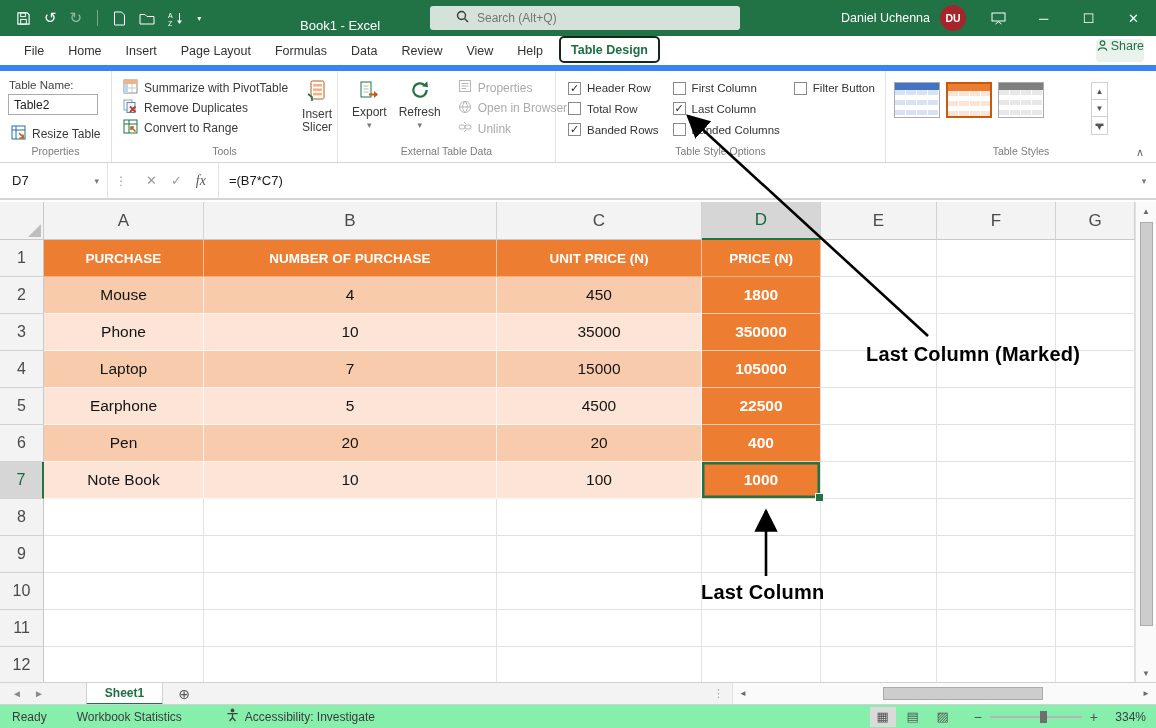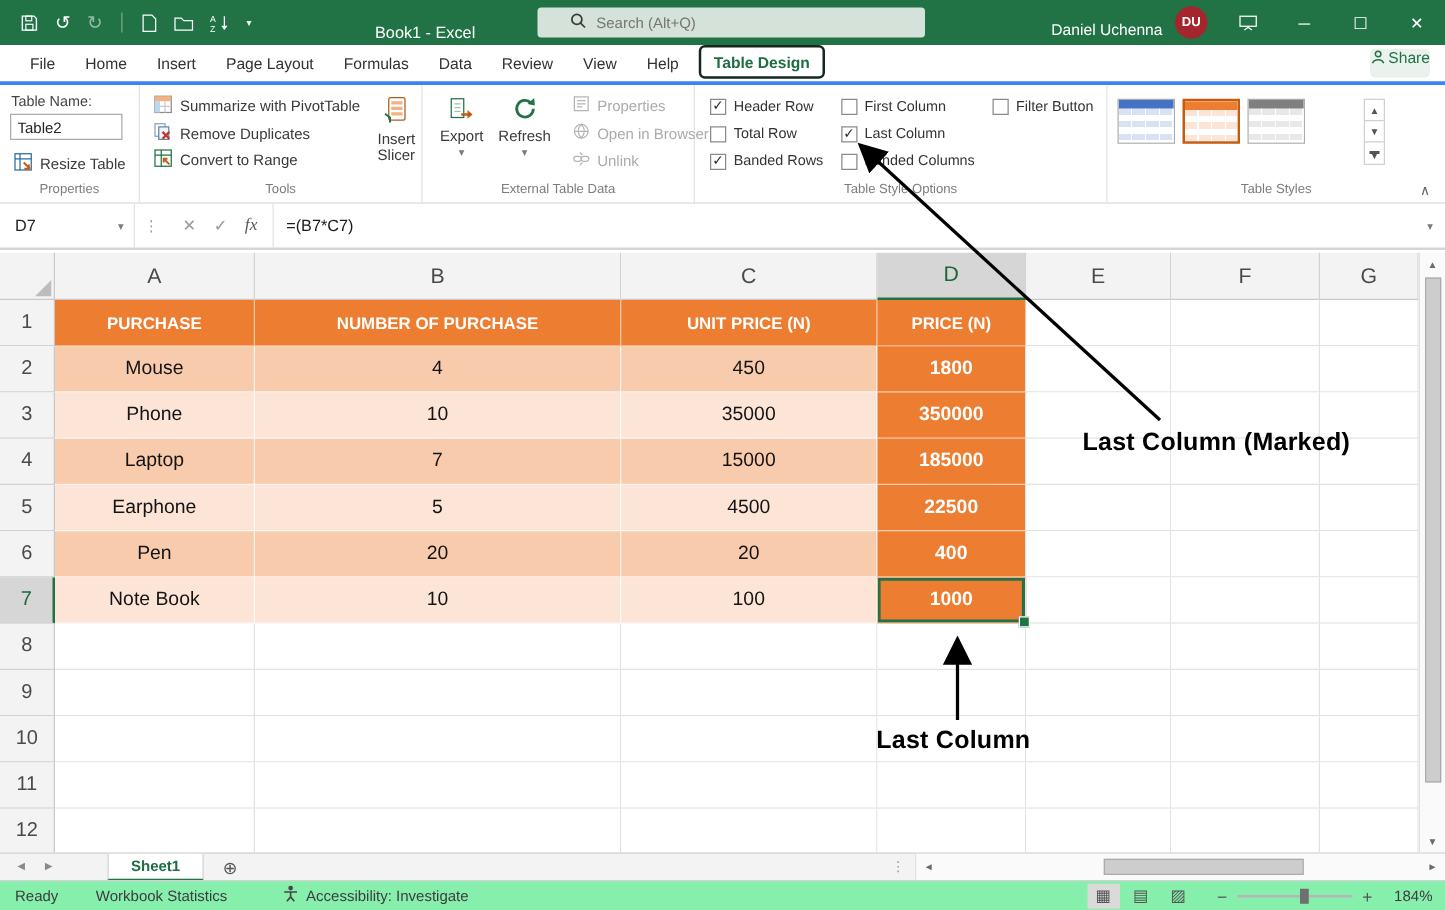--- a/index.html
+++ b/index.html
@@ -8,34 +8,34 @@
 
   
   .titlebar{position:absolute;top:0;left:0;right:0;height:36px;background:#217346;color:#fff;display:flex;align-items:center}
   .tb-left{display:flex;align-items:center;gap:13px;padding-left:16px}
   .tb-left .dim{opacity:.5}
   .tb-sep{width:1px;height:16px;background:rgba(255,255,255,.4);margin:0 2px}
   .tb-title{position:absolute;left:300px;top:0;height:50px;display:flex;align-items:center;font-size:13px;white-space:nowrap}
   .tb-search{position:absolute;left:430px;top:6px;width:310px;height:24px;background:#d5e2da;border-radius:3px;display:flex;align-items:center;gap:8px;padding-left:26px}
   .tb-search input{border:none;outline:none;background:transparent;font-family:"Liberation Sans",sans-serif;font-size:12px;color:#2d2d2d;width:220px}
   .tb-right{position:absolute;right:0;top:0;height:36px;display:flex;align-items:center;gap:0}
-  .tb-user{display:flex;align-items:flex-end;gap:10px;margin-right:10px}
+  .tb-user{display:flex;align-items:center;gap:10px;margin-right:10px}
   .tb-user-name{font-size:12.5px}
   .avatar{width:26px;height:26px;border-radius:50%;background:#A4262C;display:flex;align-items:center;justify-content:center;font-size:10.5px;font-weight:bold;color:#fff}
   .win-btn{width:45px;height:36px;display:flex;align-items:center;justify-content:center;font-size:13px;color:#fff}
   .tb-icon{display:flex;align-items:center;justify-content:center}
 
   
   .tabsbar{position:absolute;top:36px;left:0;right:0;height:29px;background:#fff;display:flex;align-items:center;padding-left:12px}
   .tab{padding:0 12px;font-size:12.5px;color:#323232;height:29px;display:flex;align-items:center;white-space:nowrap}
   .tab.active{color:#1E6E42;font-weight:bold;border:2.5px solid #14281d;border-radius:5px;height:27px;margin:0 4px;padding:0 10px}
   .share-btn{position:absolute;right:12px;top:3px;height:23px;display:flex;gap:2px;background:#e9f2ec;border-radius:4px;padding:0 0;color:#217346;font-size:12.5px}
 
   
-  .ribbon{position:absolute;top:65px;left:0;right:0;height:98px;background:#fff;border-top:3px solid #3b82f6;border-bottom:1px solid #d5d5d5;display:flex}
+  .ribbon{position:absolute;top:65px;left:0;right:0;height:98px;background:#fff;border-top:6px solid #3b82f6;border-bottom:1px solid #d5d5d5;display:flex}
   .rgroup{display:flex;flex-direction:column;border-right:1px solid #e3e3e3}
   .rgroup-content{flex:1;display:flex;padding:5px 8px 0}
   .rgroup-label{height:18px;text-align:center;font-size:10.5px;color:#7c7c7c;line-height:15px}
   .g-props{width:112px}
   .g-tools{width:226px}
   .g-ext{width:218px}
   .g-opts{width:330px}
   .g-styles{flex:1}
   .stackcol{display:flex;flex-direction:column;justify-content:space-between;padding:2px 0 6px}
   .sbtn{display:flex;align-items:center;gap:6px;font-size:12px;color:#3a3a3a;white-space:nowrap;padding:1px 3px}
@@ -458,21 +458,21 @@
           <div class="cell tbl-last" style="width: 119px; min-width: 119px;">350000</div>
           <div class="cell" style="width: 116px; min-width: 116px;"></div>
           <div class="cell" style="width: 119px; min-width: 119px;"></div>
           <div class="cell" style="width: 79px; min-width: 79px;"></div>
         </div>
         <div class="grid-row">
           <div class="row-header">4</div>
           <div class="cell band-a" style="width: 160px; min-width: 160px;">Laptop</div>
           <div class="cell band-a" style="width: 293px; min-width: 293px;">7</div>
           <div class="cell band-a" style="width: 205px; min-width: 205px;">15000</div>
-          <div class="cell tbl-last" style="width: 119px; min-width: 119px;">185000</div>
+          <div class="cell tbl-last" style="width: 119px; min-width: 119px;">105000</div>
           <div class="cell" style="width: 116px; min-width: 116px;"></div>
           <div class="cell" style="width: 119px; min-width: 119px;"></div>
           <div class="cell" style="width: 79px; min-width: 79px;"></div>
         </div>
         <div class="grid-row">
           <div class="row-header">5</div>
           <div class="cell band-b" style="width: 160px; min-width: 160px;">Earphone</div>
           <div class="cell band-b" style="width: 293px; min-width: 293px;">5</div>
           <div class="cell band-b" style="width: 205px; min-width: 205px;">4500</div>
           <div class="cell tbl-last" style="width: 119px; min-width: 119px;">22500</div>
@@ -594,21 +594,21 @@
       <span class="viewicon sel">▦</span>
       <span class="viewicon">▤</span>
       <span class="viewicon">▨</span>
       <div class="zoomline">
         <span style="font-size:14px;color:#555">−</span>
         <span class="zoomtrack">
             <span class="zthumb"></span>
           </span>
         <span style="font-size:14px;color:#555">+</span>
       </div>
-      <span class="zoomval">184%</span>
+      <span class="zoomval">334%</span>
     </div>
   </div>
 
   <svg class="overlay" width="1156" height="728">
     <defs>
       <marker id="ah" markerWidth="10" markerHeight="9" refX="8" refY="4.5" orient="auto">
         <polygon points="0 0, 9 4.5, 0 9" fill="#000"></polygon>
       </marker>
     </defs>
     <line x1="928" y1="336" x2="688" y2="116" stroke="#000" stroke-width="2.6" marker-end="url(#ah)"></line>

